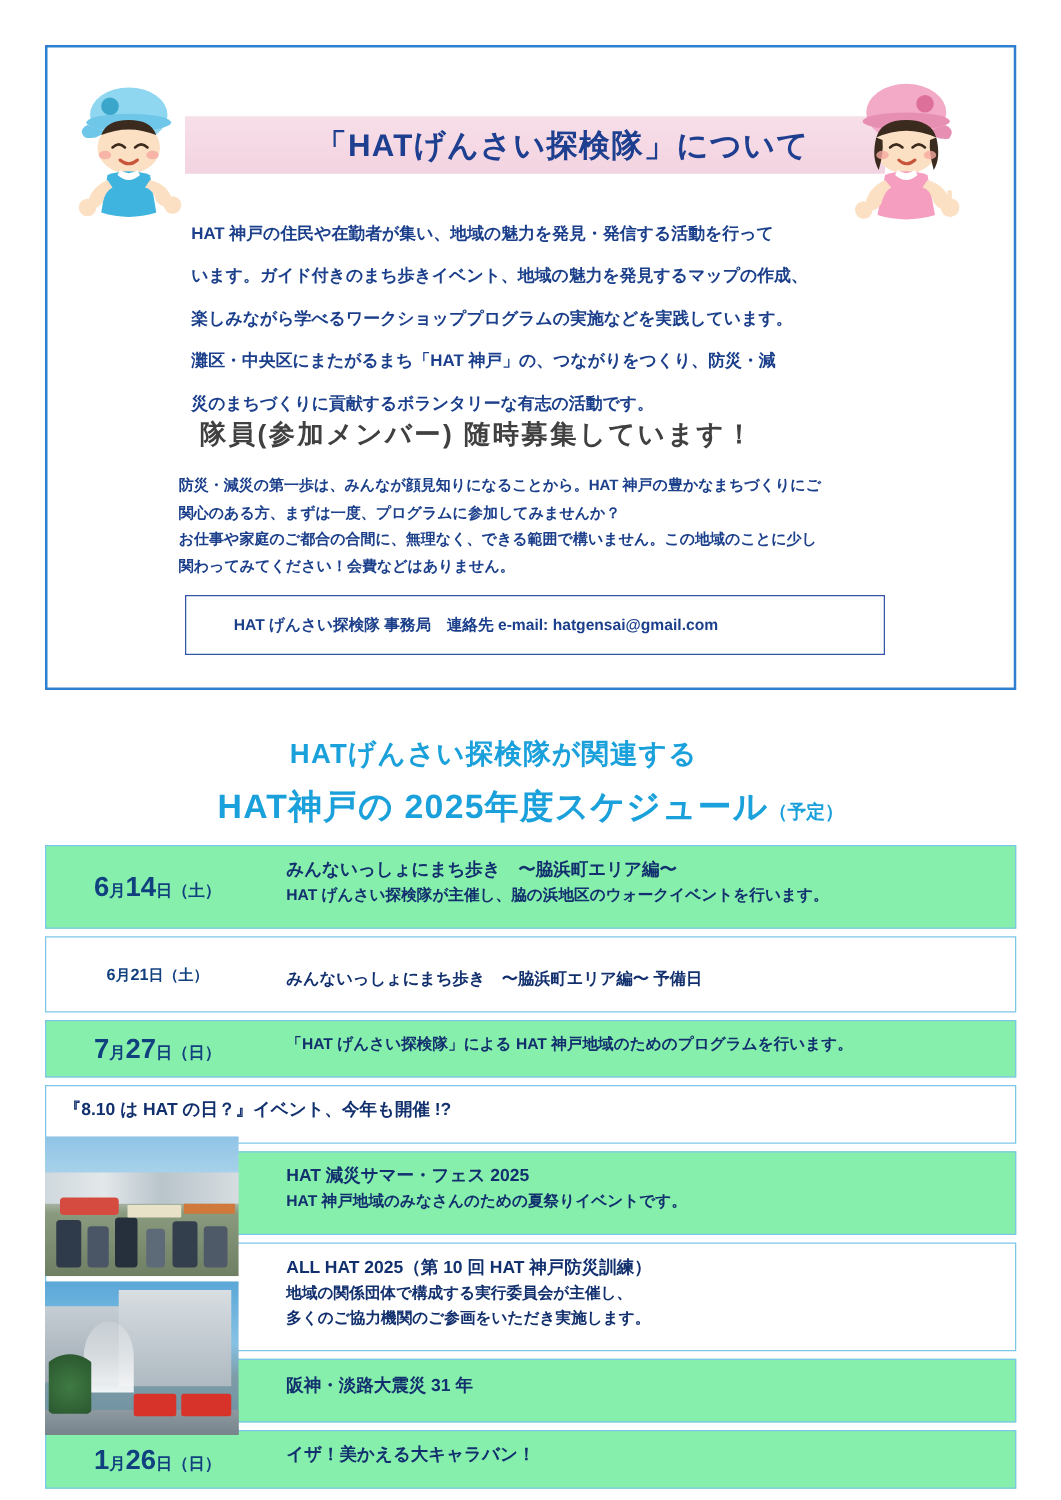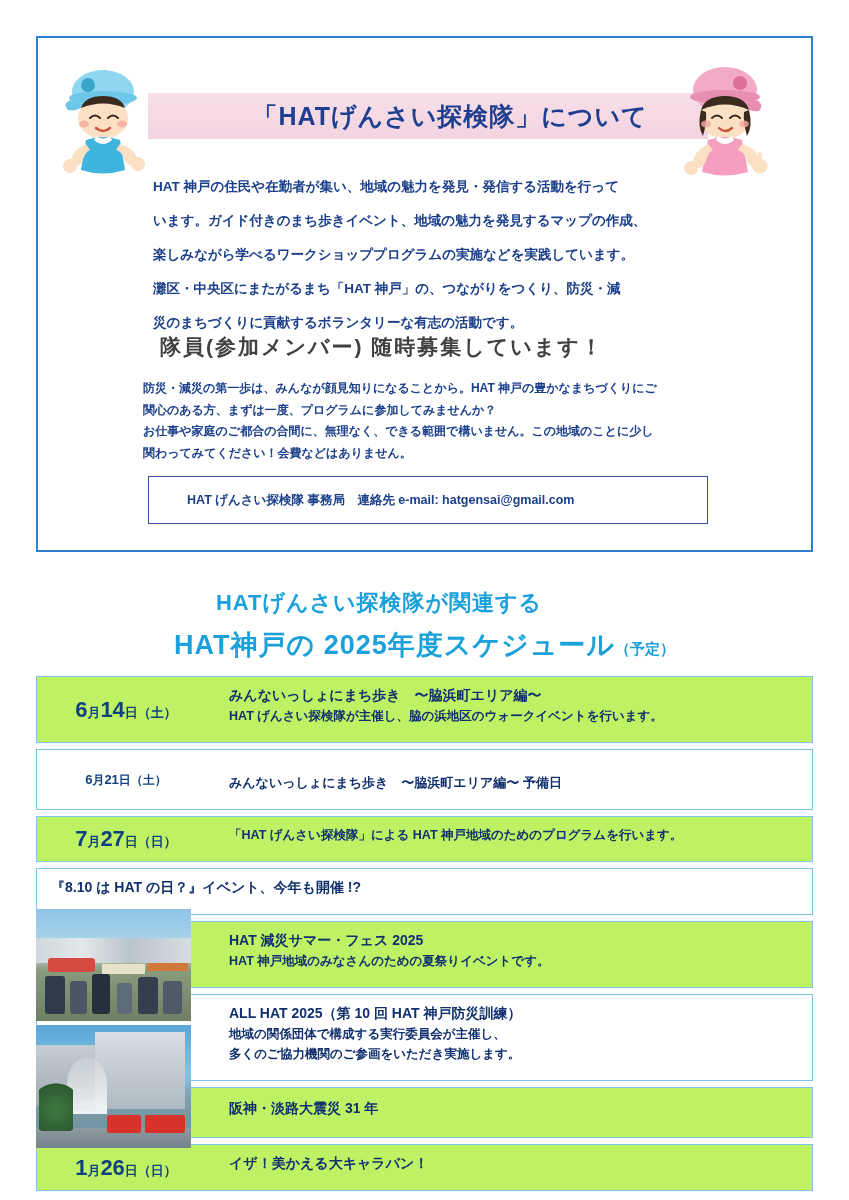--- a/index.html
+++ b/index.html
@@ -85,21 +85,21 @@
   }
 
   
   .mascot{position:absolute;}
   .m-left{left:48px;top:52px;width:110px;height:130px;}
   .m-right{left:670px;top:50px;width:110px;height:135px;}
 
   
   .sched-h1{
     position:absolute;
-    left:0;top:588px;width:758px;
+    left:16px;top:588px;width:758px;
     text-align:center;
     font-size:22px;font-weight:bold;color:#1aa0da;
     letter-spacing:1px;
   }
   .sched-h2{
     position:absolute;
     left:0;top:627px;width:849px;
     text-align:center;
     color:#1aa0da;
   }
@@ -112,21 +112,21 @@
     left:36px;top:676px;
     width:777px;
   }
   .row{
     display:flex;
     margin-bottom:6px;
     box-sizing:border-box;
     border:1px solid #7cc6e8;
     position:relative;
   }
-  .row.shade{background:#bef264;}
+  .row.shade{background:#86efac;}
   .row.plain{background:#ffffff;}
   .date-cell{
     width:178px;
     flex:none;
     display:flex;align-items:center;justify-content:center;
     box-sizing:border-box;
     padding:4px 2px;
   }
   .date-cell .d{
     color:#11407f;

